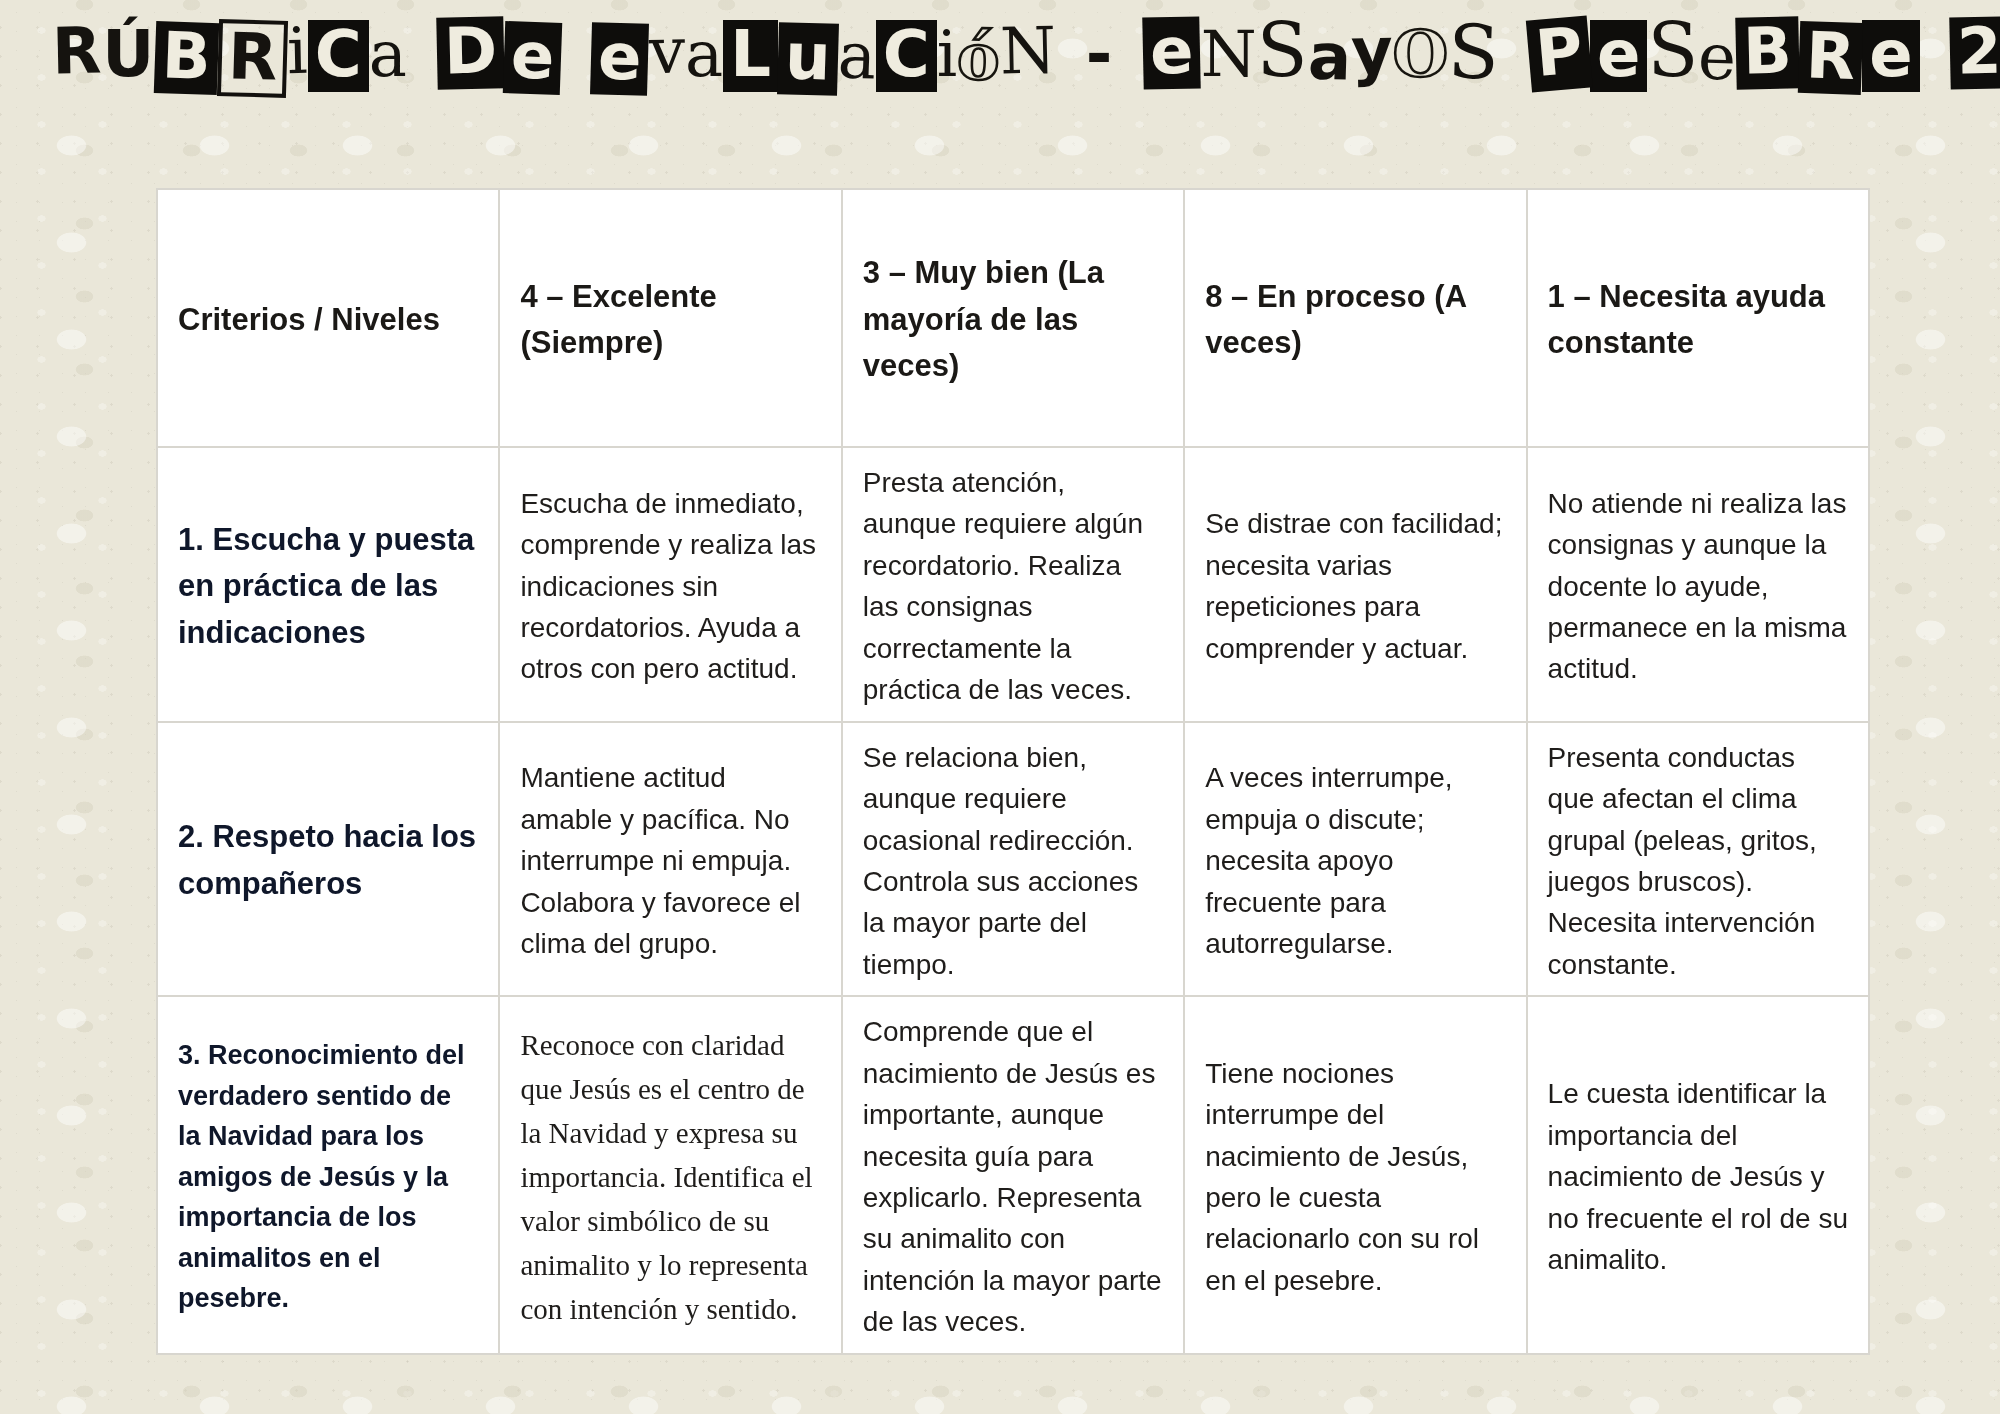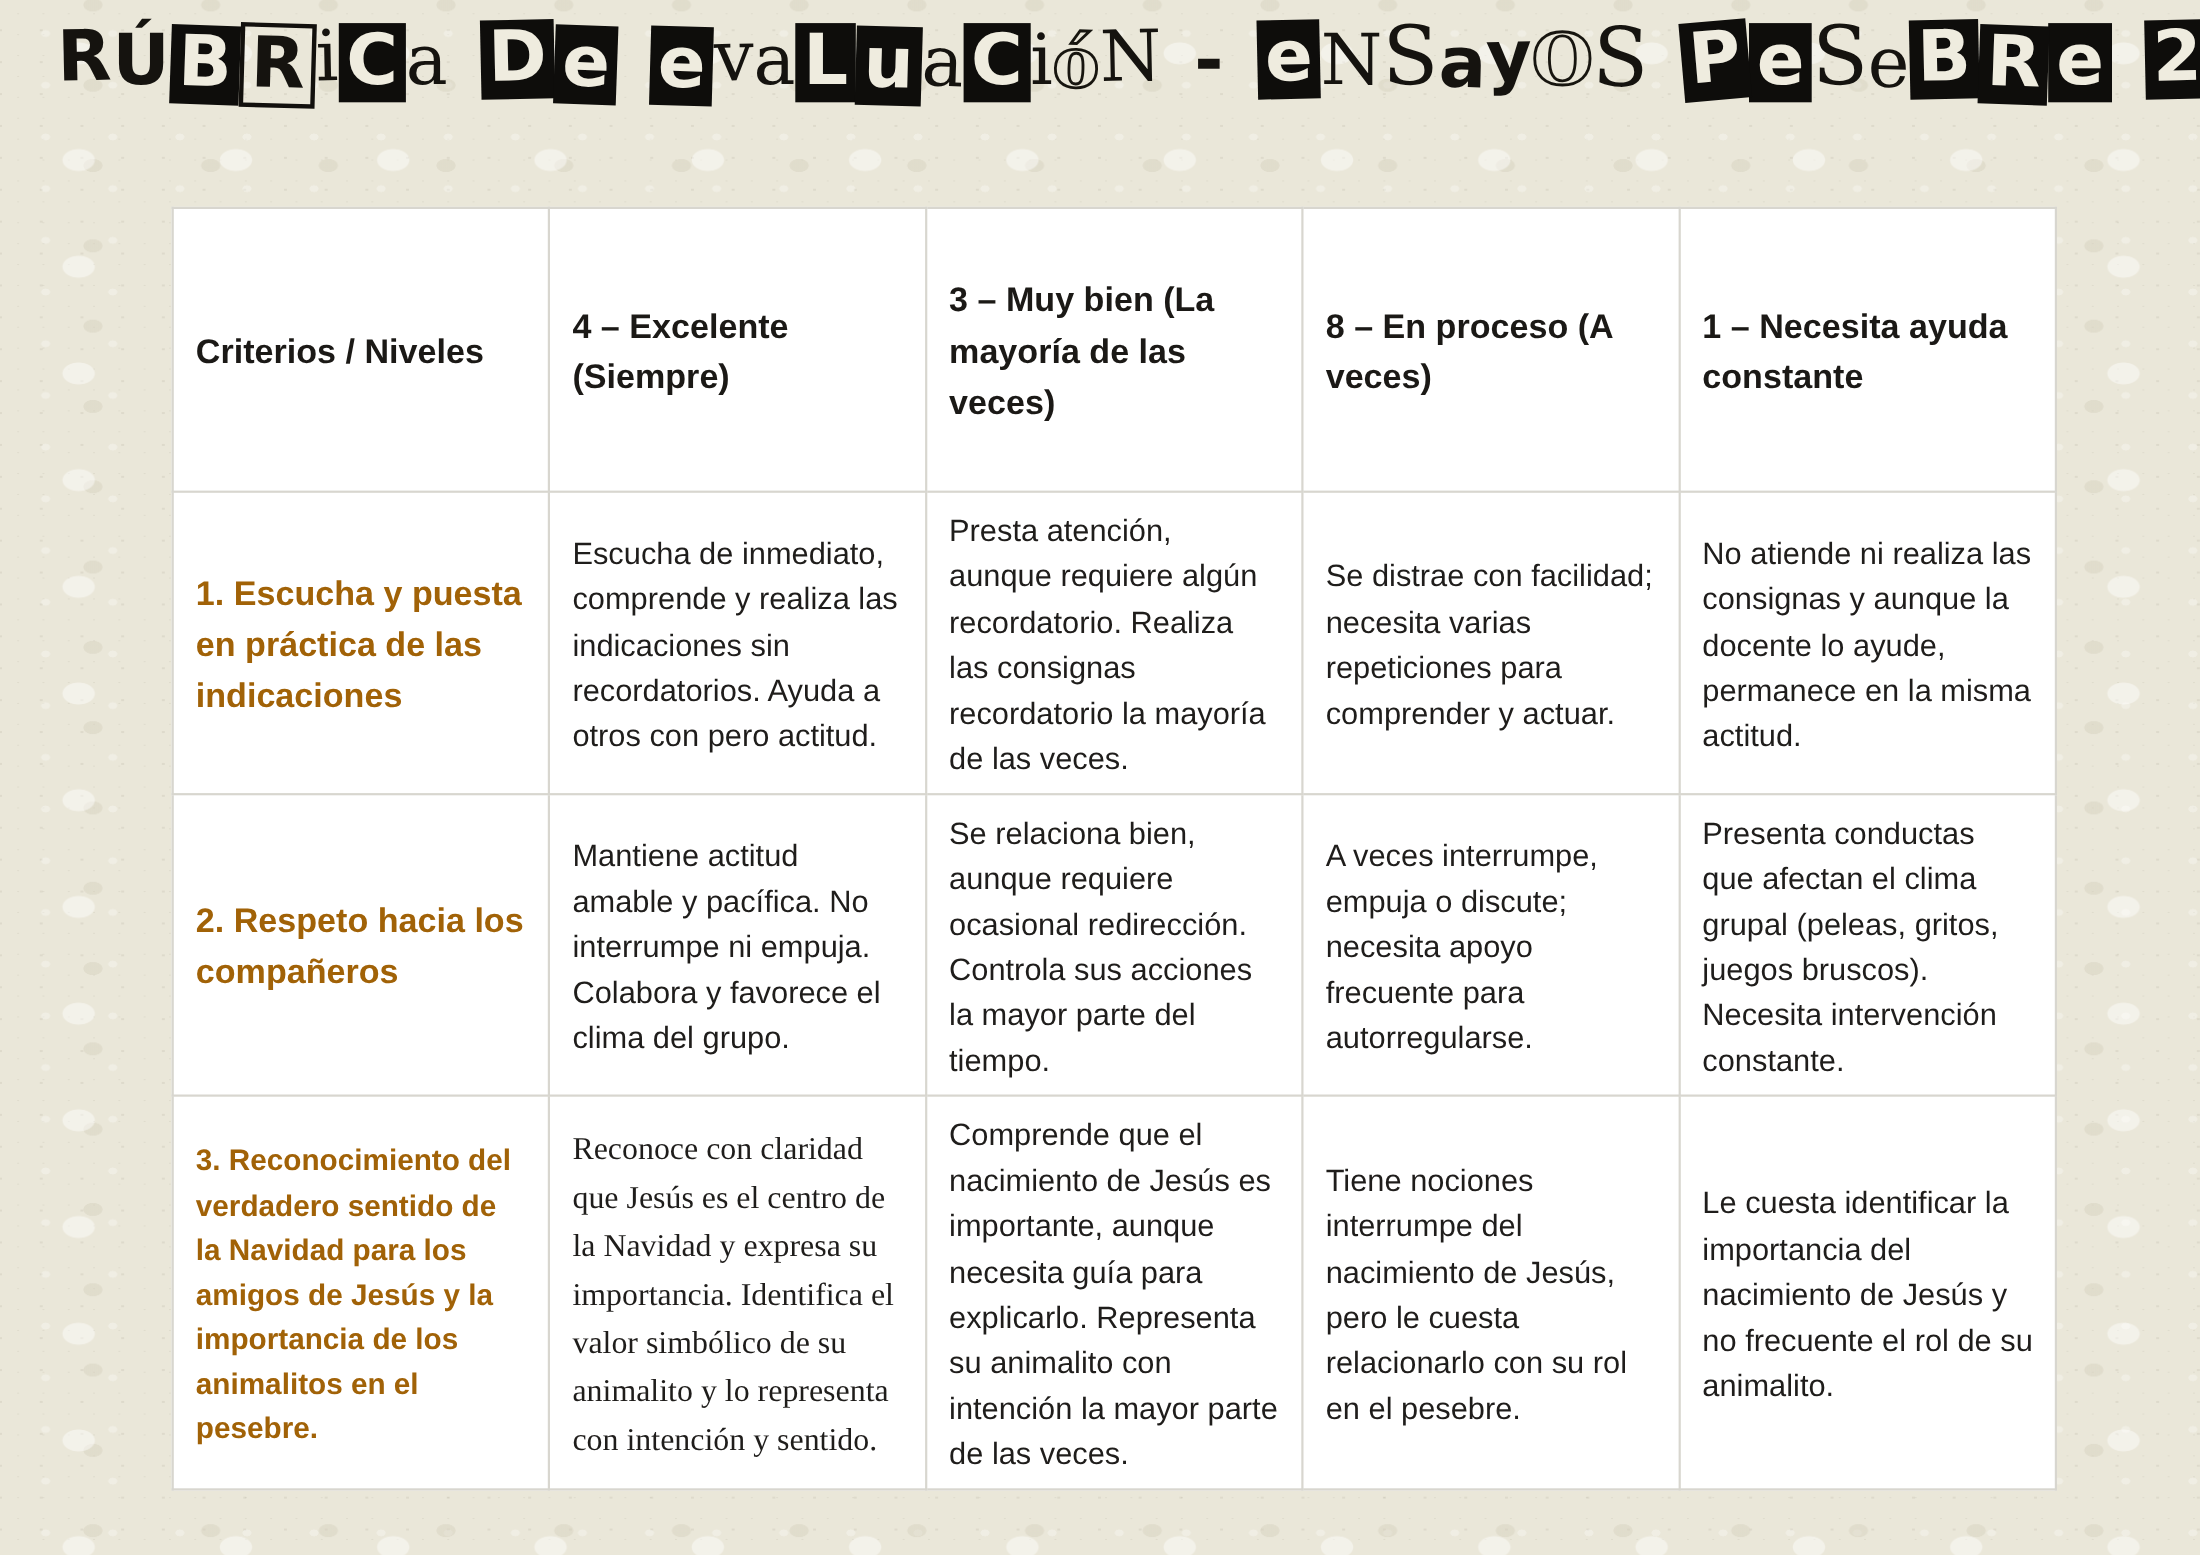--- a/index.html
+++ b/index.html
@@ -56,21 +56,21 @@
     background:#ffffff;
   }
   .rubric th {
     font-size:31px; font-weight:700; line-height:1.5; color:#1b1916;
   }
   .rubric th:first-child { white-space:nowrap;border-radius:20px; }
   tr.row-head   { height:258px; }
   tr.row-crit-1 { height:267px; }
   tr.row-crit-2 { height:252px; }
   tr.row-crit-3 { height:336px; }
-  td.criterion { font-size:31px; font-weight:700; line-height:1.5; color:#a16207; }
+  td.criterion { font-size:31px; font-weight:700; line-height:1.5; color:#0f172a; }
   tr.row-crit-3 td.criterion { font-size:27px; }
   td.level { font-size:28px; font-weight:400; line-height:1.48; }
   td.level.small { font-size:29px; line-height:1.52;font-family:Liberation Serif, serif; }
 </style>
 </head>
 <body>
 
 <div class="title">
   <span><span class="t-l lt-p">R</span><span class="t-l lt-p">Ú</span><span class="t-l lt-i">B</span><span class="t-l lt-b">R</span><span class="t-l lt-s">i</span><span class="t-l lt-i">C</span><span class="t-l lt-s">a</span><span class="t-l lt-sp">&nbsp;</span><span class="t-l lt-i">D</span><span class="t-l lt-i">e</span><span class="t-l lt-sp">&nbsp;</span><span class="t-l lt-i">e</span><span class="t-l lt-s">v</span><span class="t-l lt-s">a</span><span class="t-l lt-i">L</span><span class="t-l lt-i">u</span><span class="t-l lt-s">a</span><span class="t-l lt-i">C</span><span class="t-l lt-s">i</span><span class="t-l lt-h">ó</span><span class="t-l lt-s">N</span><span class="t-l lt-sp">&nbsp;</span><span class="t-l lt-p">-</span><span class="t-l lt-sp">&nbsp;</span><span class="t-l lt-i">e</span><span class="t-l lt-s">N</span><span class="t-l lt-S">S</span><span class="t-l lt-P">a</span><span class="t-l lt-P">y</span><span class="t-l lt-h">O</span><span class="t-l lt-S">S</span><span class="t-l lt-sp">&nbsp;</span><span class="t-l lt-r">P</span><span class="t-l lt-i">e</span><span class="t-l lt-S">S</span><span class="t-l lt-s">e</span><span class="t-l lt-i">B</span><span class="t-l lt-i">R</span><span class="t-l lt-i">e</span><span class="t-l lt-sp">&nbsp;</span><span class="t-l lt-i">2</span></span>
 </div>
@@ -89,21 +89,21 @@
       <th>4 – Excelente (Siempre)</th>
       <th>3 – Muy bien (La mayoría de las veces)</th>
       <th>8 – En proceso (A veces)</th>
       <th>1 – Necesita ayuda constante</th>
     </tr>
   </thead>
   <tbody>
     <tr class="row-crit-1">
       <td class="criterion">1. Escucha y puesta en práctica de las indicaciones</td>
       <td class="level">Escucha de inmediato, comprende y realiza las indicaciones sin recordatorios. Ayuda a otros con pero actitud.</td>
-      <td class="level">Presta atención, aunque requiere algún recordatorio. Realiza las consignas recordatorio la mayoría de las veces.</td>
+      <td class="level">Presta atención, aunque requiere algún recordatorio. Realiza las consignas correctamente la práctica de las veces.</td>
       <td class="level">Se distrae con facilidad; necesita varias repeticiones para comprender y actuar.</td>
       <td class="level">No atiende ni realiza las consignas y aunque la docente lo ayude, permanece en la misma actitud.</td>
     </tr>
     <tr class="row-crit-2">
       <td class="criterion">2. Respeto hacia los compañeros</td>
       <td class="level">Mantiene actitud amable y pacífica. No interrumpe ni empuja. Colabora y favorece el clima del grupo.</td>
       <td class="level">Se relaciona bien, aunque requiere ocasional redirección. Controla sus acciones la mayor parte del tiempo.</td>
       <td class="level">A veces interrumpe, empuja o discute; necesita apoyo frecuente para autorregularse.</td>
       <td class="level">Presenta conductas que afectan el clima grupal (peleas, gritos, juegos bruscos). Necesita intervención constante.</td>
     </tr>

